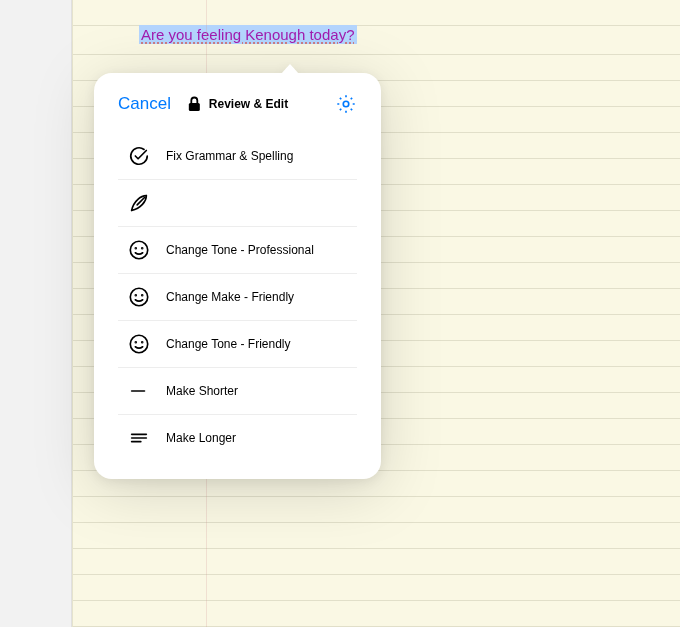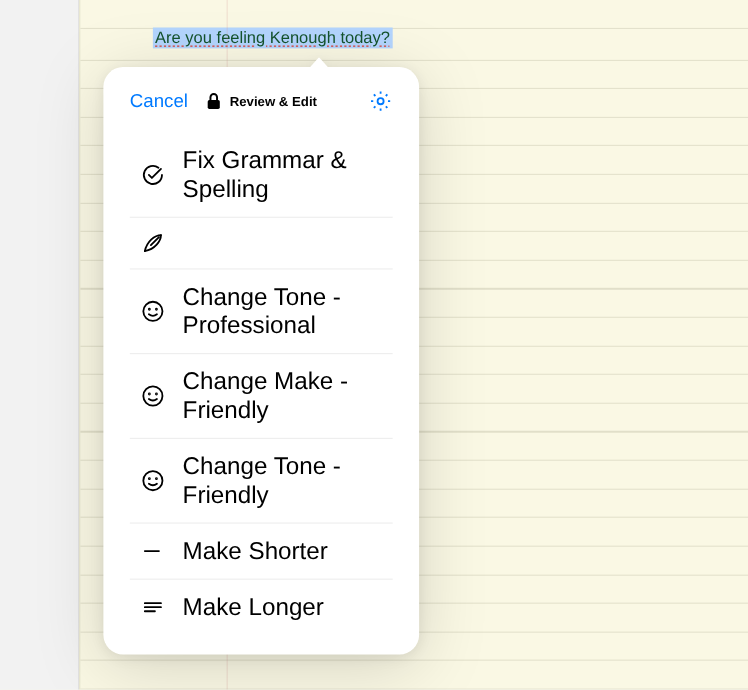--- a/index.html
+++ b/index.html
@@ -42,33 +42,33 @@
       left: 133px;
       top: 0;
       bottom: 0;
       width: 1px;
       background: rgba(210,150,150,0.25);
     }
     .selected-text {
       display: inline-block;
       background: #B4D5FE;
       font-size: 15px;
-      color: #14532d;
+      color: #a21caf;
       padding: 1px 2px;
       font-weight: 400;
     }
     .selected-text-inner {
       text-decoration: underline;
       text-decoration-style: dotted;
       text-decoration-color: #D16060;
       text-underline-offset: 3px;
     }
     .popover-wrap {
       position: absolute;
-      top: 52px;
+      top: 64px;
       left: -8px;
       width: 316px;
       filter: drop-shadow(0 10px 30px rgba(0,0,0,0.15)) drop-shadow(0 2px 6px rgba(0,0,0,0.08));
       padding-left: 29px;
     }
     .popover-pointer {
       width: 18px;
       height: 10px;
       margin-left: 187px;
       position: relative;
@@ -135,21 +135,21 @@
     .menu-icon {
       width: 22px;
       height: 22px;
       display: flex;
       align-items: center;
       justify-content: center;
       color: #000;
       flex-shrink: 0;
     }
     .menu-label {
-      font-size: 22px;
+      font-size: 12px;
       font-weight: 400;
       color: #000;
     }
   </style>
 </head>
 <body>
 
 <div class="sidebar"></div>
 
 <div class="document-area">

